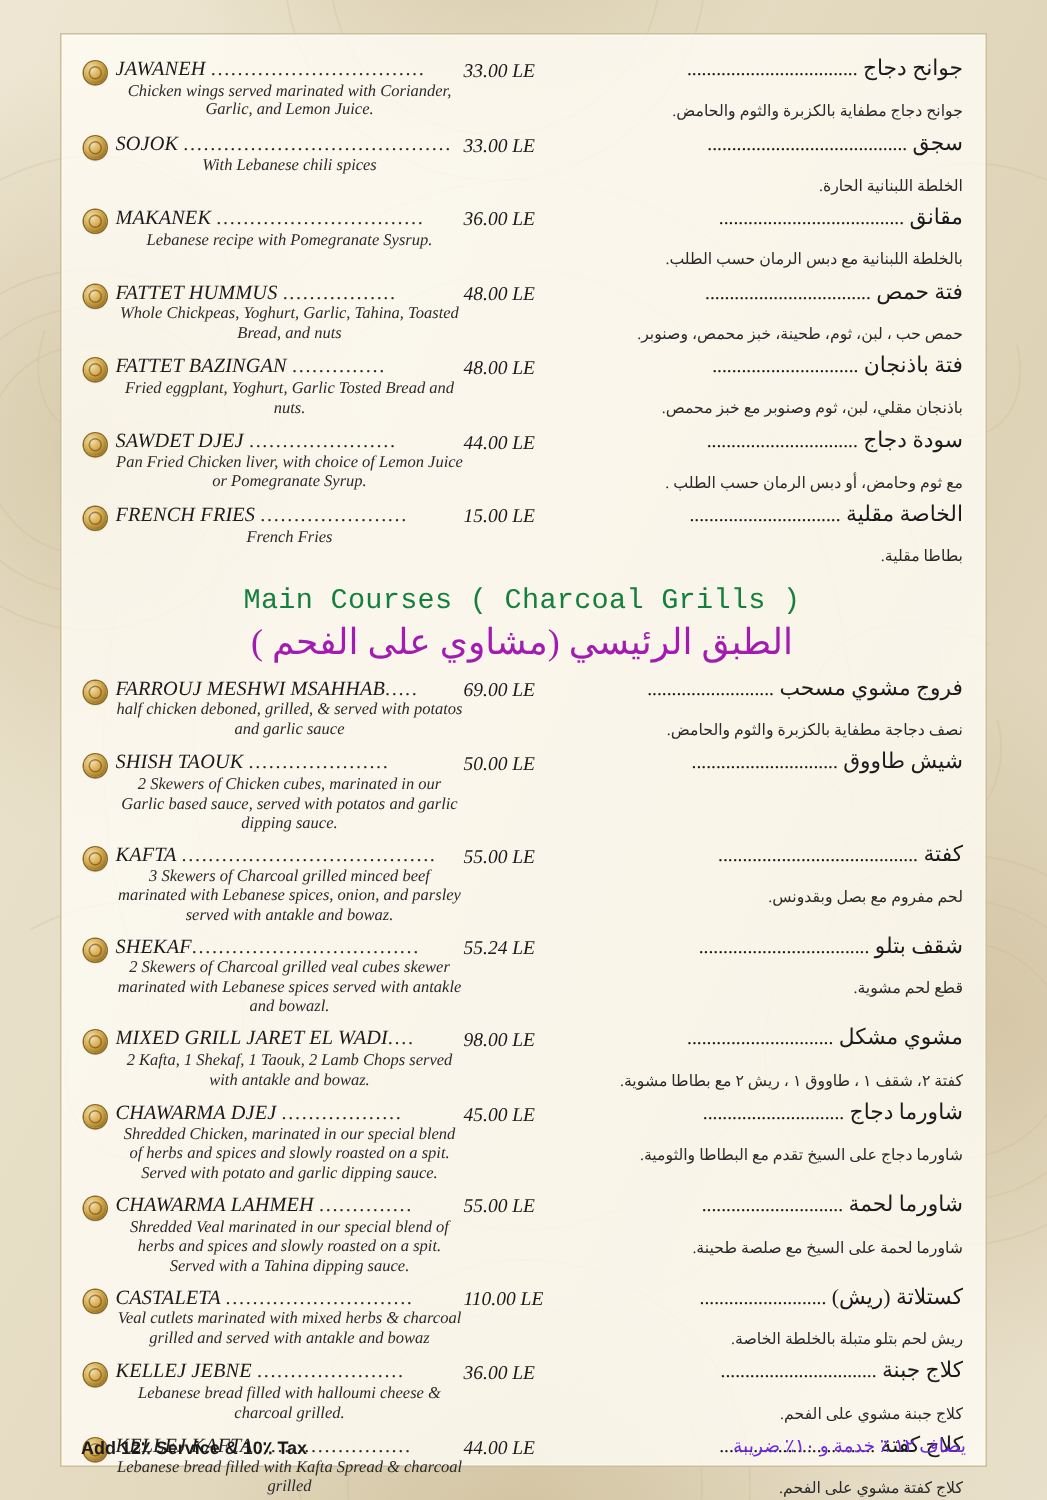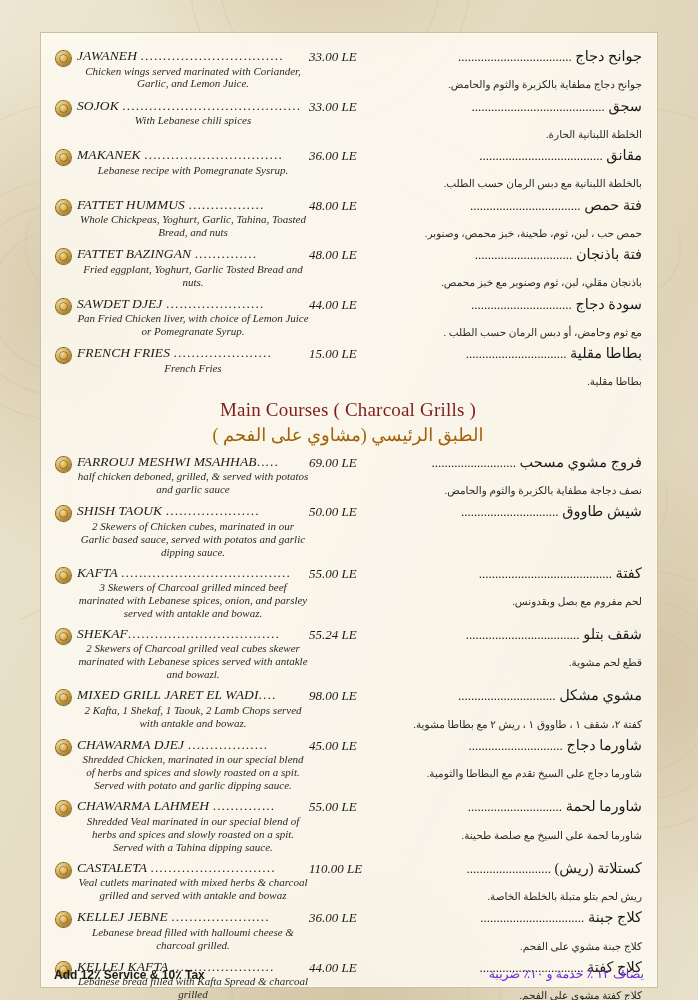--- a/index.html
+++ b/index.html
@@ -28,21 +28,21 @@
   }
   .bg-rings {
     position: absolute;
     inset: 0;
     z-index: 0;
     opacity: 0.5;
   }
   .page {
     position: absolute;
     left: 40px;
-    top: 32px;
+    top: 22px;
     width: 618px;
     height: 956px;
     z-index: 2;
   }
   .paper {
     position: absolute;
     inset: 0;
     background: rgba(255,253,245,0.80);
     border: 1px solid #cdbf9a;
     box-shadow: 0 0 0 1px rgba(255,255,255,0.4) inset;
@@ -136,29 +136,29 @@
     line-height: 1.25;
     margin-top: 13px;
   }
 
   
   .section {
     text-align: center;
     margin: 10px 0 8px 0;
   }
   .section-en {
-    font-family: Liberation Serif, serif;
+    font-family: Liberation Mono, monospace;
     font-size: 19px;
-    color: #7f1d1d;
+    color: #15803d;
     letter-spacing: 0.2px;
     margin-bottom: 3px;
   }
   .section-ar {
-    font-size: 18px;
-    color: #a16207;
+    font-size: 24px;
+    color: #a21caf;
     direction: rtl;
   }
 
   
   .footer {
     position: absolute;
     left: 14px;
     right: 14px;
     bottom: 6px;
     display: flex;
@@ -290,21 +290,21 @@
       </div>
 
       <div class="item">
         <span class="bullet"></span>
         <div class="en">
           <div class="en-name"><span>FRENCH FRIES</span> <span class="dots">......................</span></div>
           <div class="en-desc">French Fries</div>
         </div>
         <div class="price">15.00 LE</div>
         <div class="ar">
-          <div class="ar-name"><span>بطاطا مقلية</span> <span class="dots">...............................</span></div>
+          <div class="ar-name"><span>الخاصة مقلية</span> <span class="dots">...............................</span></div>
           <div class="ar-desc">بطاطا مقلية.</div>
         </div>
       </div>
 
     </div>
 
     <div class="section">
       <div class="section-en">Main Courses  ( Charcoal Grills )</div>
       <div class="section-ar">الطبق الرئيسي (مشاوي على الفحم )</div>
     </div>

